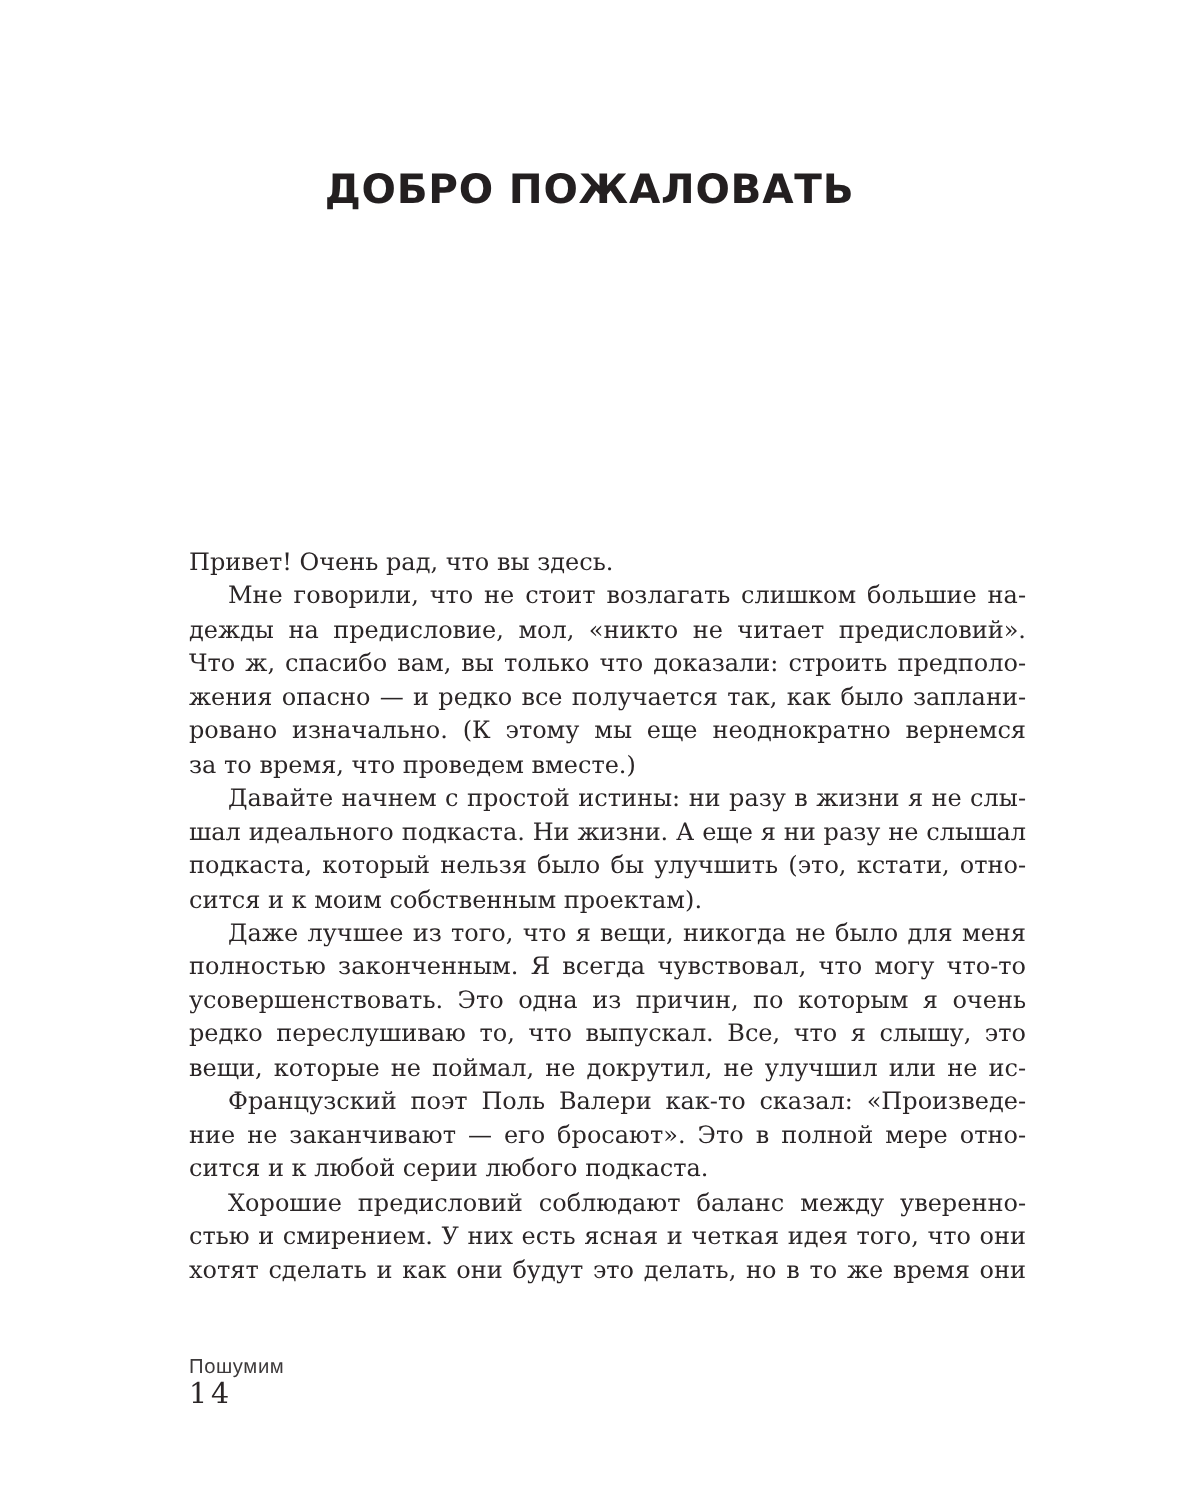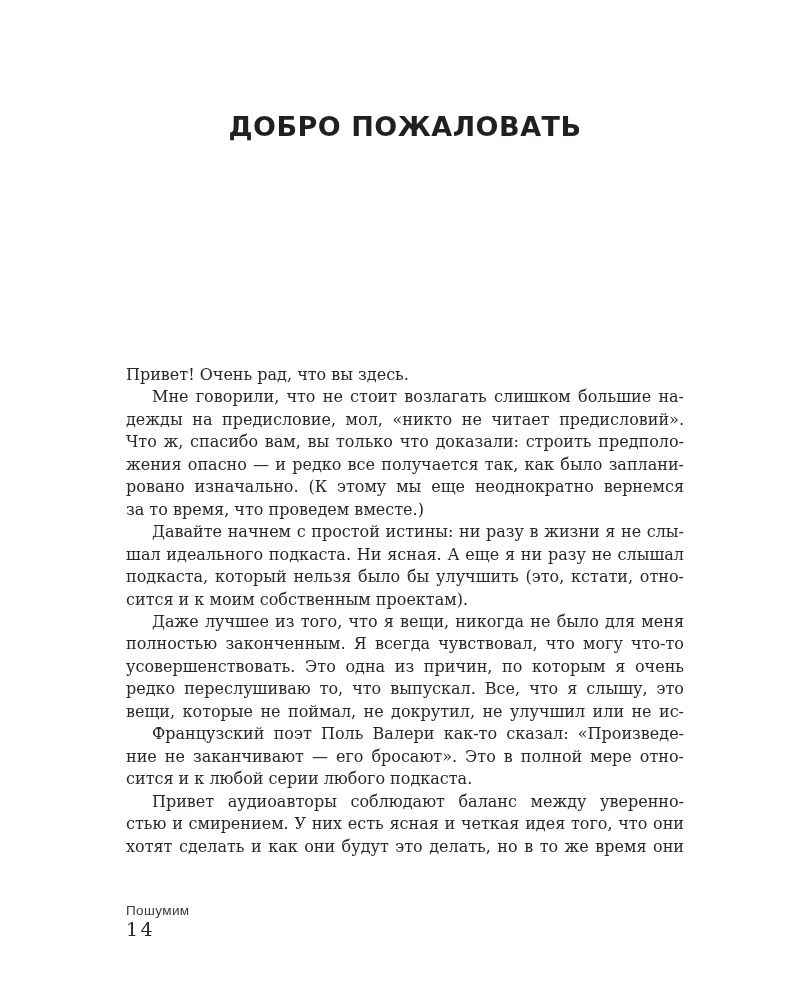--- a/index.html
+++ b/index.html
@@ -11,21 +11,21 @@
     position: relative;
     width: 800px;
     height: 1000px;
     background: #ffffff;
     overflow: hidden;
     font-family: "Liberation Serif", serif;
   }
   .chapter-title {
     position: absolute;
     top: 112px;
-    left: 126px;
+    left: 114px;
     width: 558px;
     margin: 0;
     text-align: center;
     font-family: "DejaVu Sans", "Liberation Sans", sans-serif;
     font-weight: 700;
     font-size: 27px;
     line-height: 30px;
     letter-spacing: 0.5px;
     color: #231f20;
   }
@@ -91,38 +91,38 @@
       <div class="paragraph">
         <div class="line indent">Мне говорили, что не стоит возлагать слишком большие на-</div>
         <div class="line">дежды на предисловие, мол, «никто не читает предисловий».</div>
         <div class="line">Что ж, спасибо вам, вы только что доказали: строить предполо-</div>
         <div class="line">жения опасно — и редко все получается так, как было заплани-</div>
         <div class="line">ровано изначально. (К этому мы еще неоднократно вернемся</div>
         <div class="line para-end">за то время, что проведем вместе.)</div>
       </div>
       <div class="paragraph">
         <div class="line indent">Давайте начнем с простой истины: ни разу в жизни я не слы-</div>
-        <div class="line">шал идеального подкаста. Ни ясная. А еще я ни разу не слышал</div>
+        <div class="line">шал идеального подкаста. Ни жизни. А еще я ни разу не слышал</div>
         <div class="line">подкаста, который нельзя было бы улучшить (это, кстати, отно-</div>
         <div class="line para-end">сится и к моим собственным проектам).</div>
       </div>
       <div class="paragraph">
         <div class="line indent">Даже лучшее из того, что я вещи, никогда не было для меня</div>
         <div class="line">полностью законченным. Я всегда чувствовал, что могу что-то</div>
         <div class="line">усовершенствовать. Это одна из причин, по которым я очень</div>
         <div class="line">редко переслушиваю то, что выпускал. Все, что я слышу, это</div>
         <div class="line">вещи, которые не поймал, не докрутил, не улучшил или не ис-</div>
       </div>
       <div class="paragraph">
         <div class="line indent">Французский поэт Поль Валери как-то сказал: «Произведе-</div>
         <div class="line">ние не заканчивают — его бросают». Это в полной мере отно-</div>
         <div class="line para-end">сится и к любой серии любого подкаста.</div>
       </div>
       <div class="paragraph">
-        <div class="line indent">Привет аудиоавторы соблюдают баланс между уверенно-</div>
+        <div class="line indent">Хорошие предисловий соблюдают баланс между уверенно-</div>
         <div class="line">стью и смирением. У них есть ясная и четкая идея того, что они</div>
         <div class="line">хотят сделать и как они будут это делать, но в то же время они</div>
       </div>
     </div>
 
   <div class="footer">
     <span class="running-title">Пошумим</span>
     <span class="page-number">14</span>
   </div>
 

